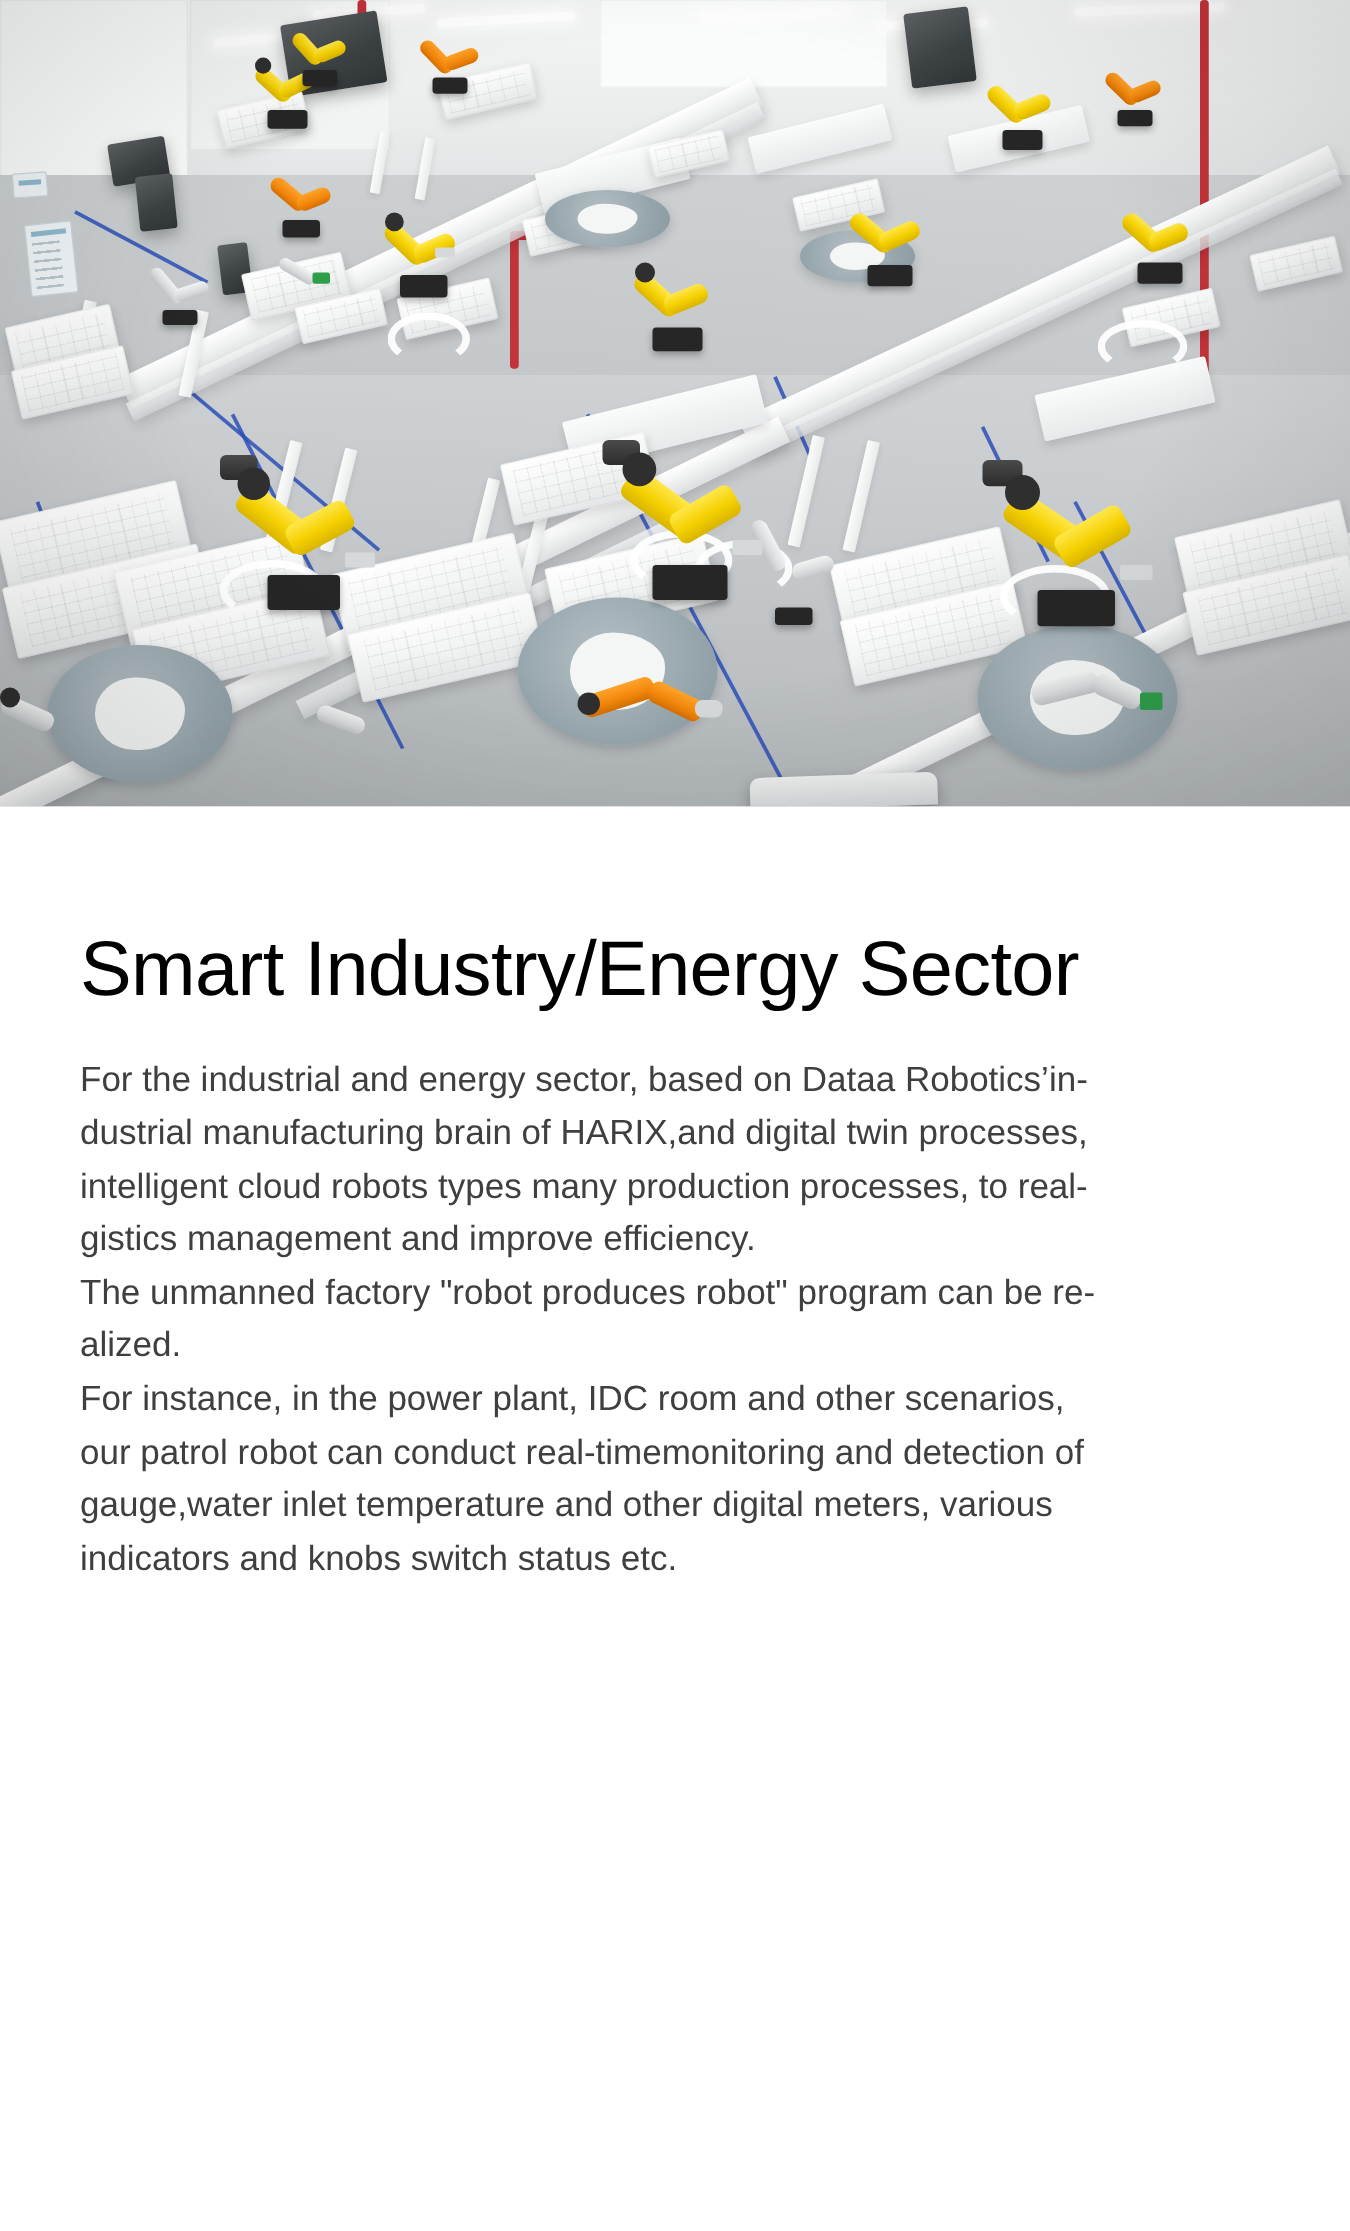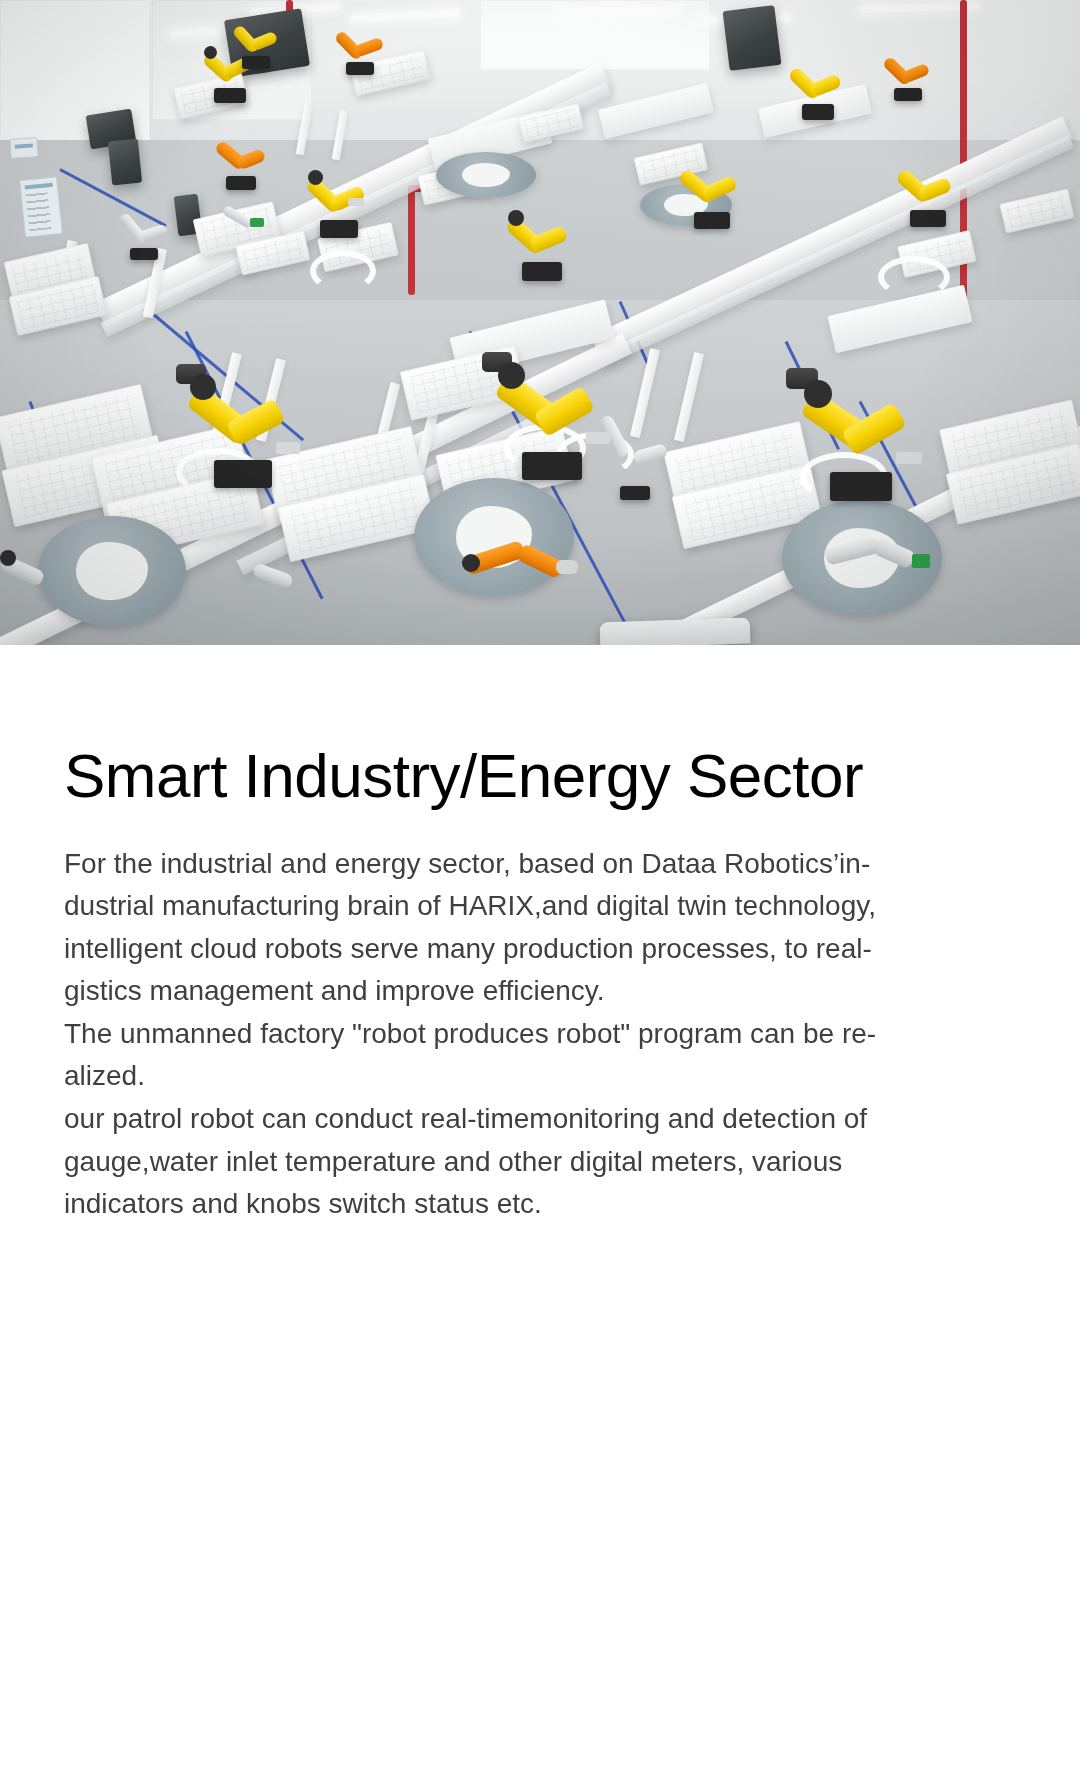--- a/index.html
+++ b/index.html
@@ -479,24 +479,25 @@
     </div>
   </div>
 
   <div class="content">
 
     <h1 class="page-title">Smart Industry/Energy Sector</h1>
 
 
     <div class="body-block">
       <span class="ln">For the industrial and energy sector, based on Dataa Robotics’in-</span>
-      <span class="ln">dustrial manufacturing brain of HARIX,and digital twin technology,</span>
-      <span class="ln">intelligent cloud robots serve many production processes, to real-</span>
+      <span class="ln">dustrial manufacturing brain of HARIX,and digital twin processes,</span>
+      <span class="ln">intelligent cloud robots types many production processes, to real-</span>
       <span class="ln">gistics management and improve efficiency.</span>
       <span class="ln">The unmanned factory "robot produces robot" program can be re-</span>
       <span class="ln">alized.</span>
+      <span class="ln">For instance, in the power plant, IDC room and other scenarios,</span>
       <span class="ln">our patrol robot can conduct real-timemonitoring and detection of</span>
       <span class="ln">gauge,water inlet temperature and other digital meters, various</span>
       <span class="ln">indicators and knobs switch status etc.</span>
     </div>
 
   </div>
 </div>
 
 </body></html>

